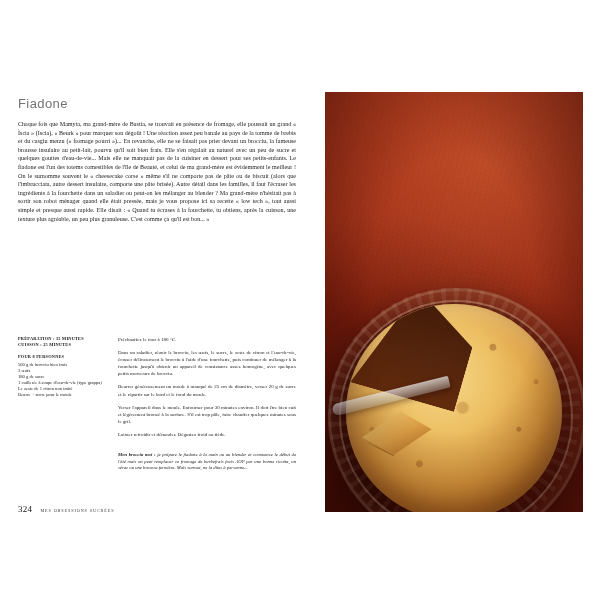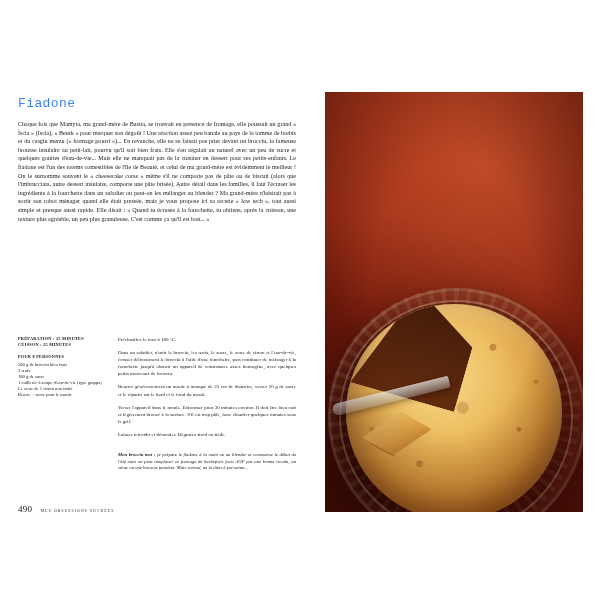--- a/index.html
+++ b/index.html
@@ -24,26 +24,26 @@
 
   
   .left-col {
     position: absolute;
     left: 18px;
     top: 96px;
     width: 278px;
   }
 
   .recipe-title {
-    font-family: Liberation Mono, monospace;
+    font-family: Liberation Sans, sans-serif;
     font-size: 13px;
     font-weight: normal;
     letter-spacing: 0.4px;
     margin: 0 0 9px 0;
-    color: #3b82f6;
+    color: #737373;
   }
 
   .intro {
     font-size: 6.1px;
     line-height: 8.6px;
     text-align: justify;
     margin: 0;
     color: #1c1c1c;
     hyphens: auto;
   }
@@ -330,21 +330,21 @@
       <p class="step">Verser l'appareil dans le moule. Enfourner pour 30 minutes environ. Il doit être bien cuit et légèrement bronzé à la surface. S'il est trop pâle, faire chauffer quelques minutes sous le gril.</p>
       <p class="step">Laisser refroidir et démouler. Dégustez froid ou tiède.</p>
       <p class="note">
         <b>Mon brocciu moi :</b>
         <span>je prépare le fiadone à la main ou au blender et commence le début de l'été mais on peut remplacer ce fromage de barbefrais frais AOP par une bonne ricotta, un sérac ou une brousse fermière. Mais surtout, ne la dites à personne...</span>
       </p>
     </div>
   </div>
 
   <div class="folio">
-    <span class="folio-num">490</span>
+    <span class="folio-num">324</span>
     <span class="folio-label">MES OBSESSIONS SUCRÉES</span>
   </div>
 
   <div class="photo">
     <div class="photo-bg"></div>
     <div class="photo-grain"></div>
 
     <div class="dish"></div>
     <div class="dish-flutes"></div>
     <div class="dish-rim"></div>

